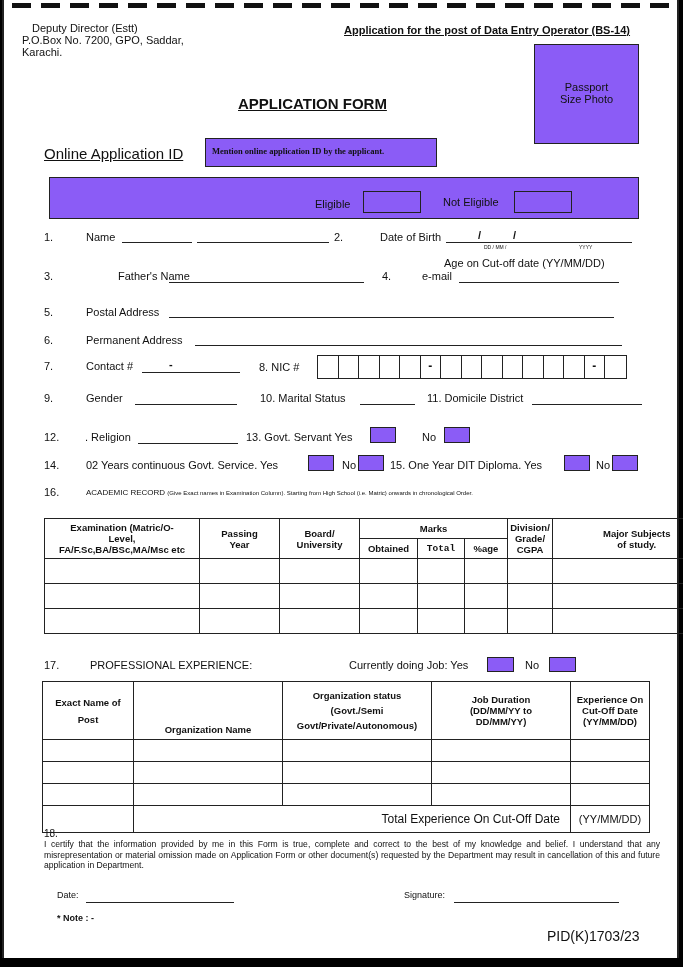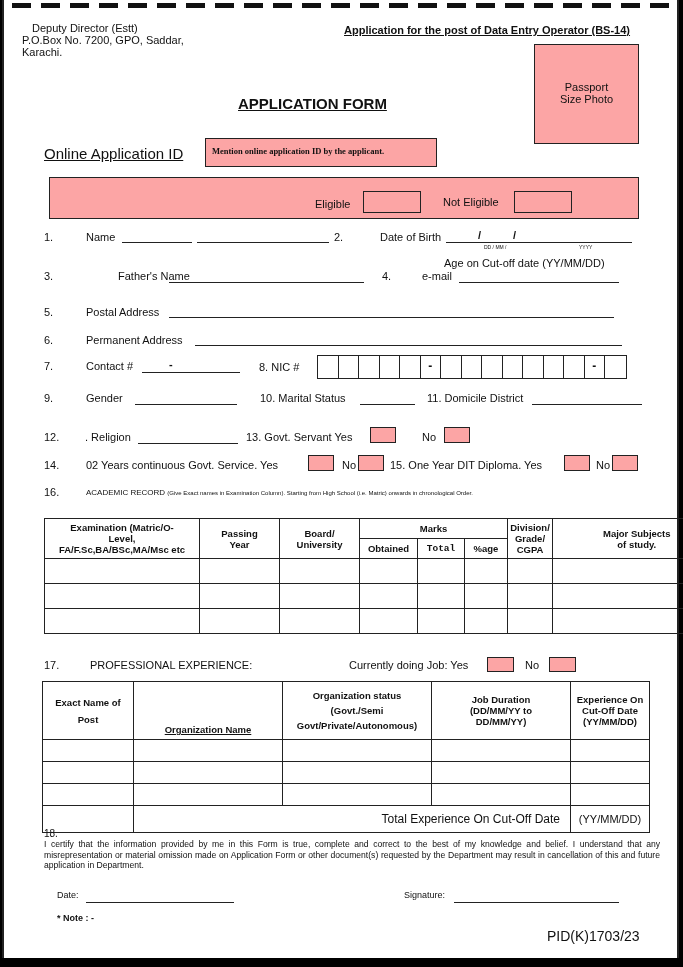--- a/index.html
+++ b/index.html
@@ -7,21 +7,21 @@
          font-family:"Liberation Sans", sans-serif; color:#111; }
   .page { position:absolute; left:2px; top:0; width:677px; height:958px; background:#fff;
           border-left:2px solid #222; border-right:2px solid #222; box-sizing:border-box; }
   .dash { position:absolute; left:8px; right:8px; top:3px; height:5px;
           background:repeating-linear-gradient(90deg,#111 0 19px,transparent 19px 29px); }
   .abs { position:absolute; white-space:nowrap; }
   .t11 { font-size:11px; }
   .t10 { font-size:10px; }
   .t9 { font-size:9px; }
   .line { position:absolute; border-bottom:1px solid #222; height:0; }
-  .box { position:absolute; border:1.5px solid #222; box-sizing:border-box; background:#fca5a5; }
+  .box { position:absolute; border:1.5px solid #222; box-sizing:border-box; background:#8b5cf6; }
   .u { text-decoration:underline; }
   .bold { font-weight:bold; }
   table { border-collapse:collapse; position:absolute; }
   td, th { border:1.5px solid #222; font-size:9.5px; font-weight:bold; text-align:center; padding:0; }
   .nic { position:absolute; left:313px; top:355px; display:flex; border:1.5px solid #222; height:22px; }
   .nic span { width:20.5px; border-right:1.5px solid #222; box-sizing:border-box; text-align:center;
               font-size:12px; font-weight:bold; line-height:20px; }
   .nic span:last-child { border-right:none; }
 </style>
 </head>
@@ -213,21 +213,21 @@
   <div class="abs t11" style="left:521px;top:659px;">No</div>
   <div class="box" style="left:545px;top:657px;width:27px;height:15px;"></div>
 
   <table style="left:38px;top:681px;width:608px;">
     <tbody>
         <tr style="height:58px;padding-left:12px;">
       <th style="width:90px;">
         <div style="margin-bottom:6px;">Exact Name of</div>
             <div>Post</div>
       </th>
-      <th style="width:148px;vertical-align:bottom;padding-bottom:4px;text-decoration:underline;">Organization Name</th>
+      <th style="width:148px;vertical-align:bottom;padding-bottom:4px;">Organization Name</th>
       <th style="width:148px;">
         <div>Organization status</div>
             <div style="margin:4px 0;">(Govt./Semi</div>
             <div>Govt/Private/Autonomous)</div>
       </th>
       <th style="width:138px;">
         <div>Job Duration</div>
             <div>(DD/MM/YY to</div>
             <div>DD/MM/YY)</div>
       </th>

